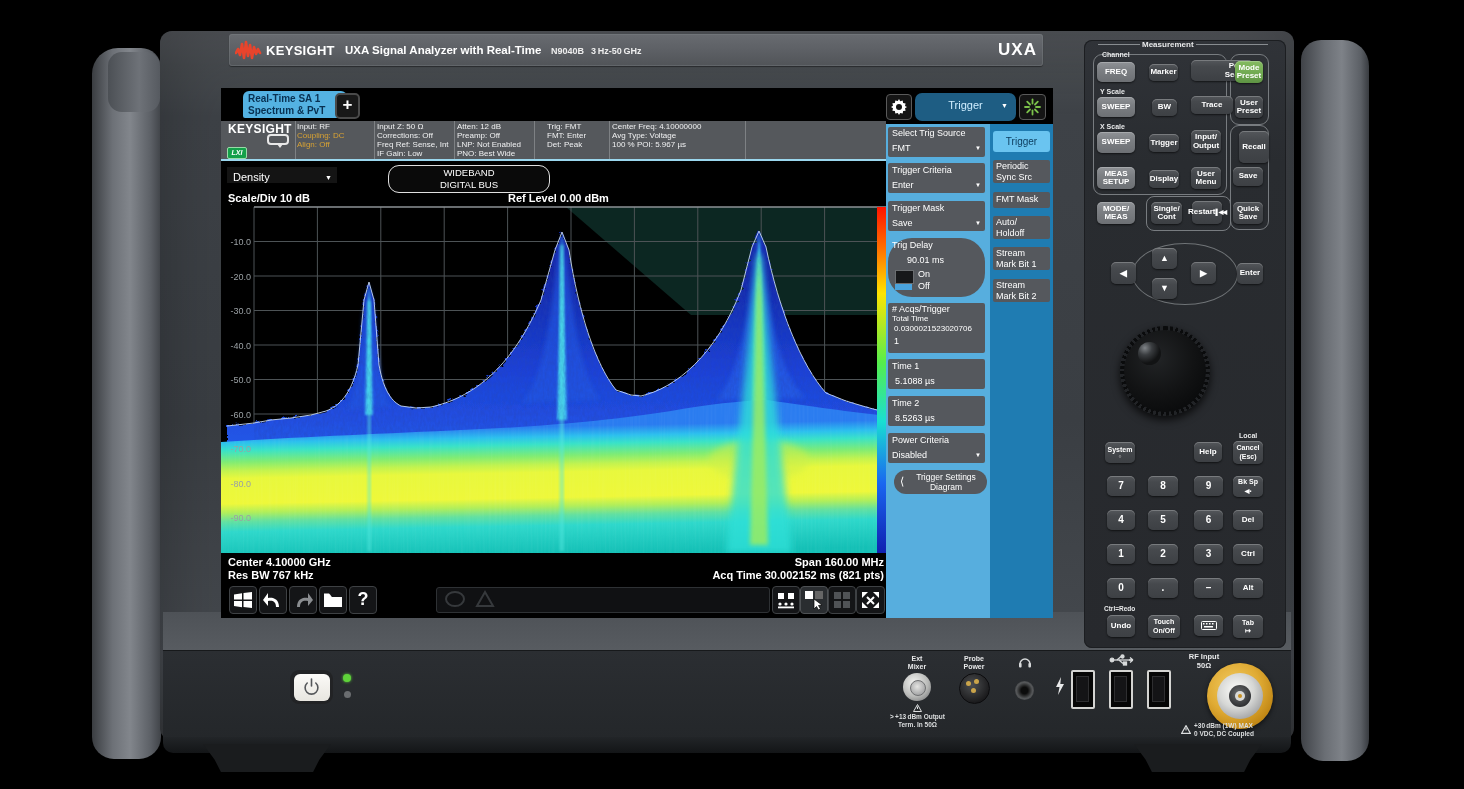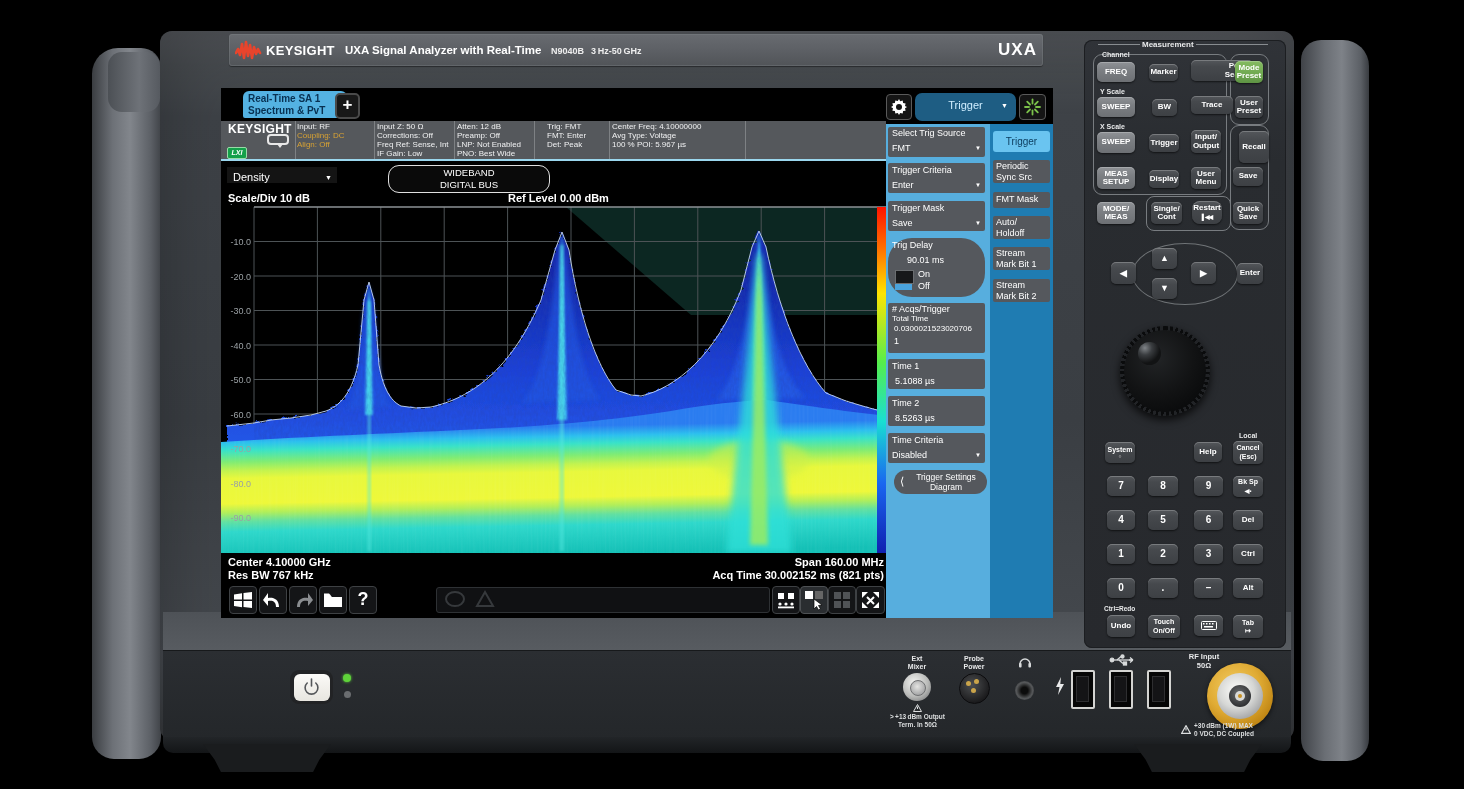--- a/index.html
+++ b/index.html
@@ -383,21 +383,21 @@
     </div>
     <div class="mb" style="left:2px;top:235px;width:97px;height:30px;">
       <div class="abs" style="left:4px;top:2px;font-size:9px;">Time 1</div>
       <div class="abs" style="left:7px;top:17px;font-size:9px;">5.1088 µs</div>
     </div>
     <div class="mb" style="left:2px;top:272px;width:97px;height:30px;">
       <div class="abs" style="left:4px;top:2px;font-size:9px;">Time 2</div>
       <div class="abs" style="left:7px;top:17px;font-size:9px;">8.5263 µs</div>
     </div>
     <div class="mb" style="left:2px;top:309px;width:97px;height:30px;">
-      <div class="abs" style="left:4px;top:2px;font-size:9px;">Time Criteria</div>
+      <div class="abs" style="left:4px;top:2px;font-size:9px;">Power Criteria</div>
       <div class="abs" style="left:4px;top:17px;font-size:9px;">Disabled</div>
       <div class="abs" style="right:4px;top:19px;font-size:6px;">▼</div>
     </div>
     <div class="mb" style="left:8px;top:346px;width:93px;height:24px;border-radius:12px;">
       <div class="abs" style="left:6px;top:5px;font-size:11px;">⟨</div>
       <div class="abs" style="left:14px;top:2px;width:76px;text-align:center;font-size:8.5px;line-height:10px;">Trigger Settings<br>Diagram</div>
     </div>
 
     <div class="abs" style="left:107px;top:7px;width:57px;height:21px;background:#6ac4f0;border-radius:3px;color:#0a3a5c;font-size:10px;text-align:center;line-height:21px;">Trigger</div>
     <div class="mb" style="left:107px;top:36px;width:57px;height:23px;">
@@ -447,21 +447,21 @@
     <div class="key" style="left:107px;top:90px;width:30px;height:23px;">Input/<br>Output</div>
     <div class="key" style="left:155px;top:91px;width:30px;height:32px;">Recall</div>
 
     <div class="key lt" style="left:13px;top:127px;width:38px;height:22px;">MEAS<br>SETUP</div>
     <div class="key" style="left:65px;top:130px;width:30px;height:18px;">Display</div>
     <div class="key" style="left:107px;top:127px;width:30px;height:22px;">User<br>Menu</div>
     <div class="key" style="left:149px;top:127px;width:30px;height:19px;">Save</div>
 
     <div class="key lt" style="left:13px;top:162px;width:38px;height:22px;">MODE/<br>MEAS</div>
     <div class="key" style="left:67px;top:162px;width:31px;height:22px;">Single/<br>Cont</div>
-    <div class="key" style="left:108px;top:161px;width:30px;height:23px;flex-direction:column;border-radius:8px;">
+    <div class="key" style="left:108px;top:161px;width:30px;height:23px;">
         <div>Restart</div>
         <div style="font-size:6px;letter-spacing:-1px;">▌◀◀</div>
       </div>
     <div class="key" style="left:149px;top:162px;width:30px;height:22px;">Quick<br>Save</div>
 
     <div class="abs" style="left:48px;top:203px;width:104px;height:60px;border:1px solid #6f7376;border-radius:50%;"></div>
     <div class="key" style="left:68px;top:208px;width:25px;height:21px;font-size:9px;">▲</div>
     <div class="key" style="left:68px;top:238px;width:25px;height:21px;font-size:9px;">▼</div>
     <div class="key" style="left:27px;top:222px;width:25px;height:22px;font-size:9px;">◀</div>
     <div class="key" style="left:107px;top:222px;width:25px;height:22px;font-size:9px;">▶</div>

